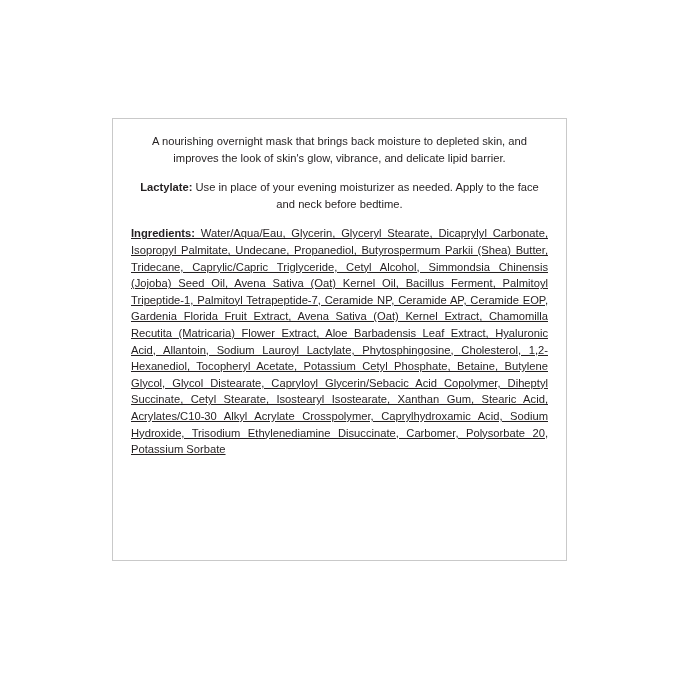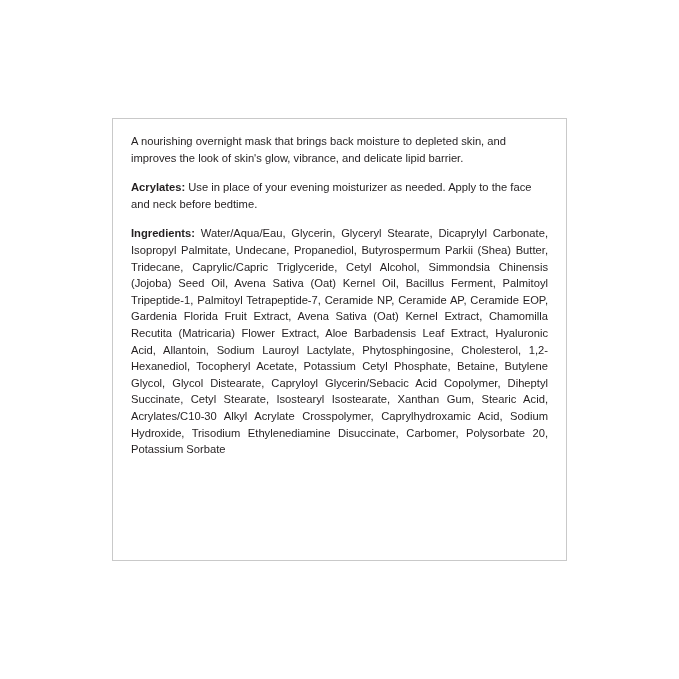--- a/index.html
+++ b/index.html
@@ -29,24 +29,25 @@
     border: 1px solid #c9c9c9;
     box-sizing: border-box;
     background: #ffffff;
     padding: 14px 18px 0 18px;
   }
   .para {
     font-size: 11.2px;
     line-height: 16.6px;
     color: #231f20;
     margin: 0 0 13px 0;
-    text-align: left;
+    text-align: center;
   }
   .para.justified {
     text-align: justify;
+    text-decoration: underline;
   }
   .para:last-child {
     margin-bottom: 0;
   }
   .label {
     font-weight: bold;
     color: #231f20;
   }
   .body-text {
     color: #231f20;
@@ -57,21 +58,21 @@
 
 <div id="page">
 
   <div id="product-info-panel">
 
     <p class="para">
       <span class="body-text">A nourishing overnight mask that brings back moisture to depleted skin, and improves the look of skin's glow, vibrance, and delicate lipid barrier.</span>
     </p>
 
     <p class="para">
-      <span class="label">Acrylates:</span><span class="body-text"> Use in place of your evening moisturizer as needed. Apply to the face and neck before bedtime.</span>
+      <span class="label">Lactylate:</span><span class="body-text"> Use in place of your evening moisturizer as needed. Apply to the face and neck before bedtime.</span>
     </p>
 
 
     <p class="para justified">
       <span class="label">Ingredients:</span><span class="body-text"> Water/Aqua/Eau, Glycerin, Glyceryl Stearate, Dicaprylyl Carbonate, Isopropyl Palmitate, Undecane, Propanediol, Butyrospermum Parkii (Shea) Butter, Tridecane, Caprylic/Capric Triglyceride, Cetyl Alcohol, Simmondsia Chinensis (Jojoba) Seed Oil, Avena Sativa (Oat) Kernel Oil, Bacillus Ferment, Palmitoyl Tripeptide-1, Palmitoyl Tetrapeptide-7, Ceramide NP, Ceramide AP, Ceramide EOP, Gardenia Florida Fruit Extract, Avena Sativa (Oat) Kernel Extract, Chamomilla Recutita (Matricaria) Flower Extract, Aloe Barbadensis Leaf Extract, Hyaluronic Acid, Allantoin, Sodium Lauroyl Lactylate, Phytosphingosine, Cholesterol, 1,2-Hexanediol, Tocopheryl Acetate, Potassium Cetyl Phosphate, Betaine, Butylene Glycol, Glycol Distearate, Capryloyl Glycerin/Sebacic Acid Copolymer, Diheptyl Succinate, Cetyl Stearate, Isostearyl Isostearate, Xanthan Gum, Stearic Acid, Acrylates/C10-30 Alkyl Acrylate Crosspolymer, Caprylhydroxamic Acid, Sodium Hydroxide, Trisodium Ethylenediamine Disuccinate, Carbomer, Polysorbate 20, Potassium Sorbate</span>
     </p>
 
   </div>
 
 </div>

